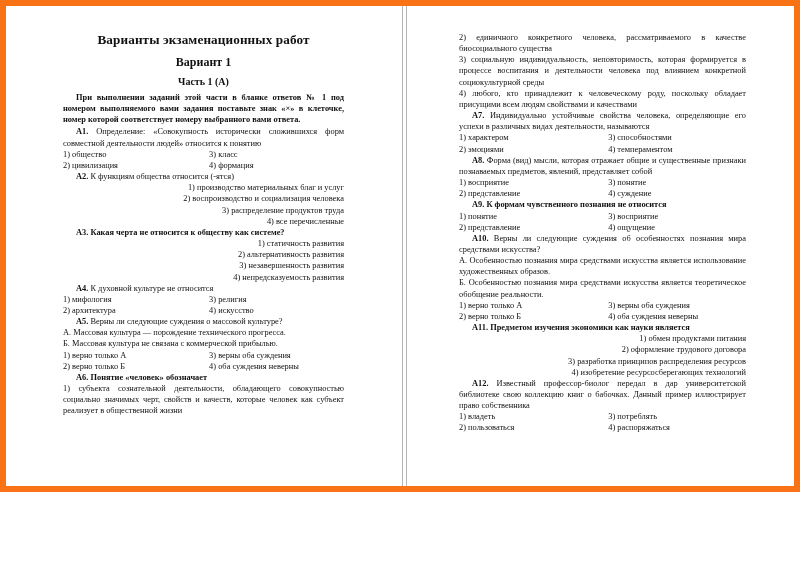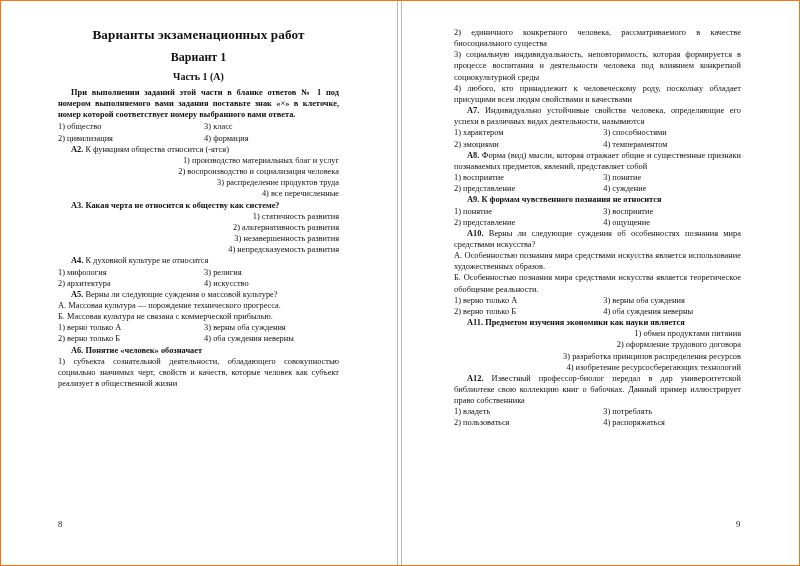--- a/index.html
+++ b/index.html
@@ -7,24 +7,24 @@
     padding: 0;
     background: #ffffff;
   }
   body {
     font-family: "Liberation Serif", "DejaVu Serif", serif;
     color: #111111;
   }
   .scan {
     position: relative;
     width: 800px;
-    height: 566px;
+    height: 492px;
     background: #ffffff;
     box-sizing: border-box;
-    border: 1px solid #f97316;
+    border: 6px solid #f97316;
     overflow: hidden;
   }
   .spine {
     position: absolute;
     top: 0;
     bottom: 0;
     width: 0;
     border-left: 1px solid #b5b5b5;
   }
   .spine-a { left: 396px; }
@@ -134,20 +134,21 @@
 
   <div class="page page-left">
     <div class="col col-left">
 
       <h1 class="doc-title">Варианты экзаменационных работ</h1>
       <h2 class="variant-title">Вариант 1</h2>
       <h3 class="part-title">Часть 1 (A)</h3>
 
       <p class="para intro">При выполнении заданий этой части в бланке ответов № 1 под номером выполняемого вами задания поставьте знак «×» в клеточке, номер которой соответствует номеру выбранного вами ответа.</p>
 
+      <p class="para qstem"><span class="qnum">A1.</span> <span>Определение: «Совокупность исторически сложившихся форм совместной деятельности людей» относится к понятию</span></p>
       <div class="optrow">
         <span class="c1">1) общество</span>
         <span class="c2">3) класс</span>
       </div>
       <div class="optrow">
         <span class="c1">2) цивилизация</span>
         <span class="c2">4) формация</span>
       </div>
 
       <p class="para qstem"><span class="qnum">A2.</span> <span>К функциям общества относится (-ятся)</span></p>

